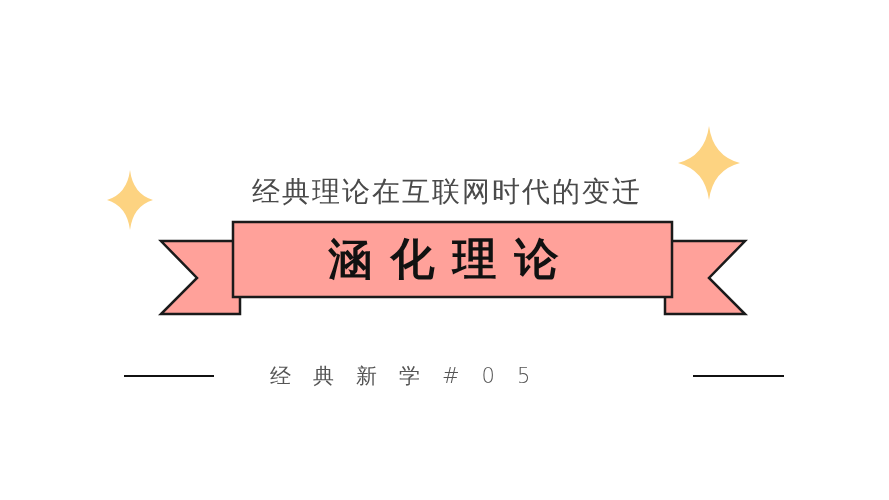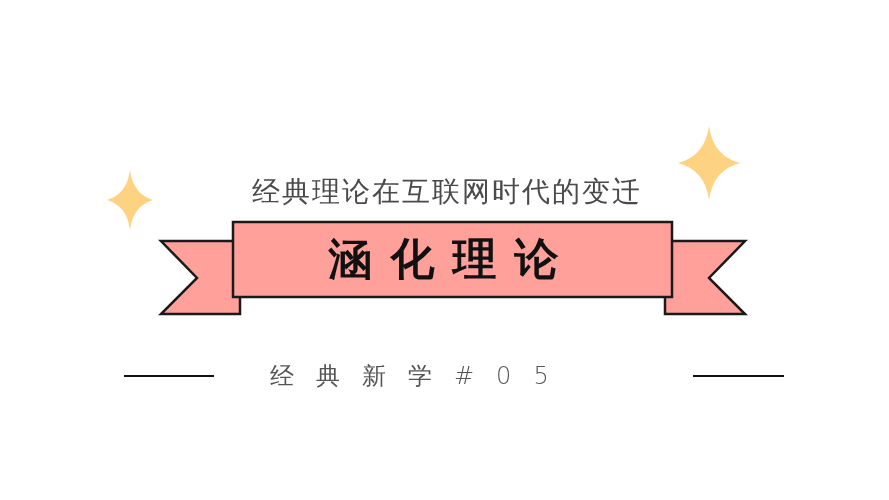--- a/index.html
+++ b/index.html
@@ -10,21 +10,21 @@
               font-size:28px; color:#4a4a4a; letter-spacing:2px; white-space:nowrap;
               font-family:"DejaVu Sans", sans-serif; font-weight:normal; line-height:36px; }
   .banner-svg { position:absolute; left:0; top:0; }
   .title { position:absolute; left:233px; top:222px; width:439px; height:75px;
            display:flex; align-items:center; justify-content:center;
            font-size:44px; font-weight:bold; color:#111; letter-spacing:18px;
            box-sizing:border-box;
            font-family:"DejaVu Sans", sans-serif; white-space:nowrap; }
   .rule { position:absolute; height:2px; background:#111; top:375px; }
   .footer { position:absolute; left:270px; top:356px; width:370px; text-align:left;
-            font-size:24px; color:#555; letter-spacing:22px; white-space:nowrap;
+            font-size:21px; color:#555; letter-spacing:22px; white-space:nowrap;
             font-weight:lighter; line-height:40px; font-family:"DejaVu Sans", sans-serif; }
 </style>
 </head>
 <body>
 
 <svg class="star" style="left:105px; top:170px;" width="50" height="60" viewBox="0 0 50 60">
   <path d="M25 0 Q28 24 48 30 Q28 36 25 60 Q22 36 2 30 Q22 24 25 0 Z" fill="#FDD381"></path>
 </svg>
 
 <svg class="star" style="left:676px; top:126px;" width="66" height="74" viewBox="0 0 66 74">

